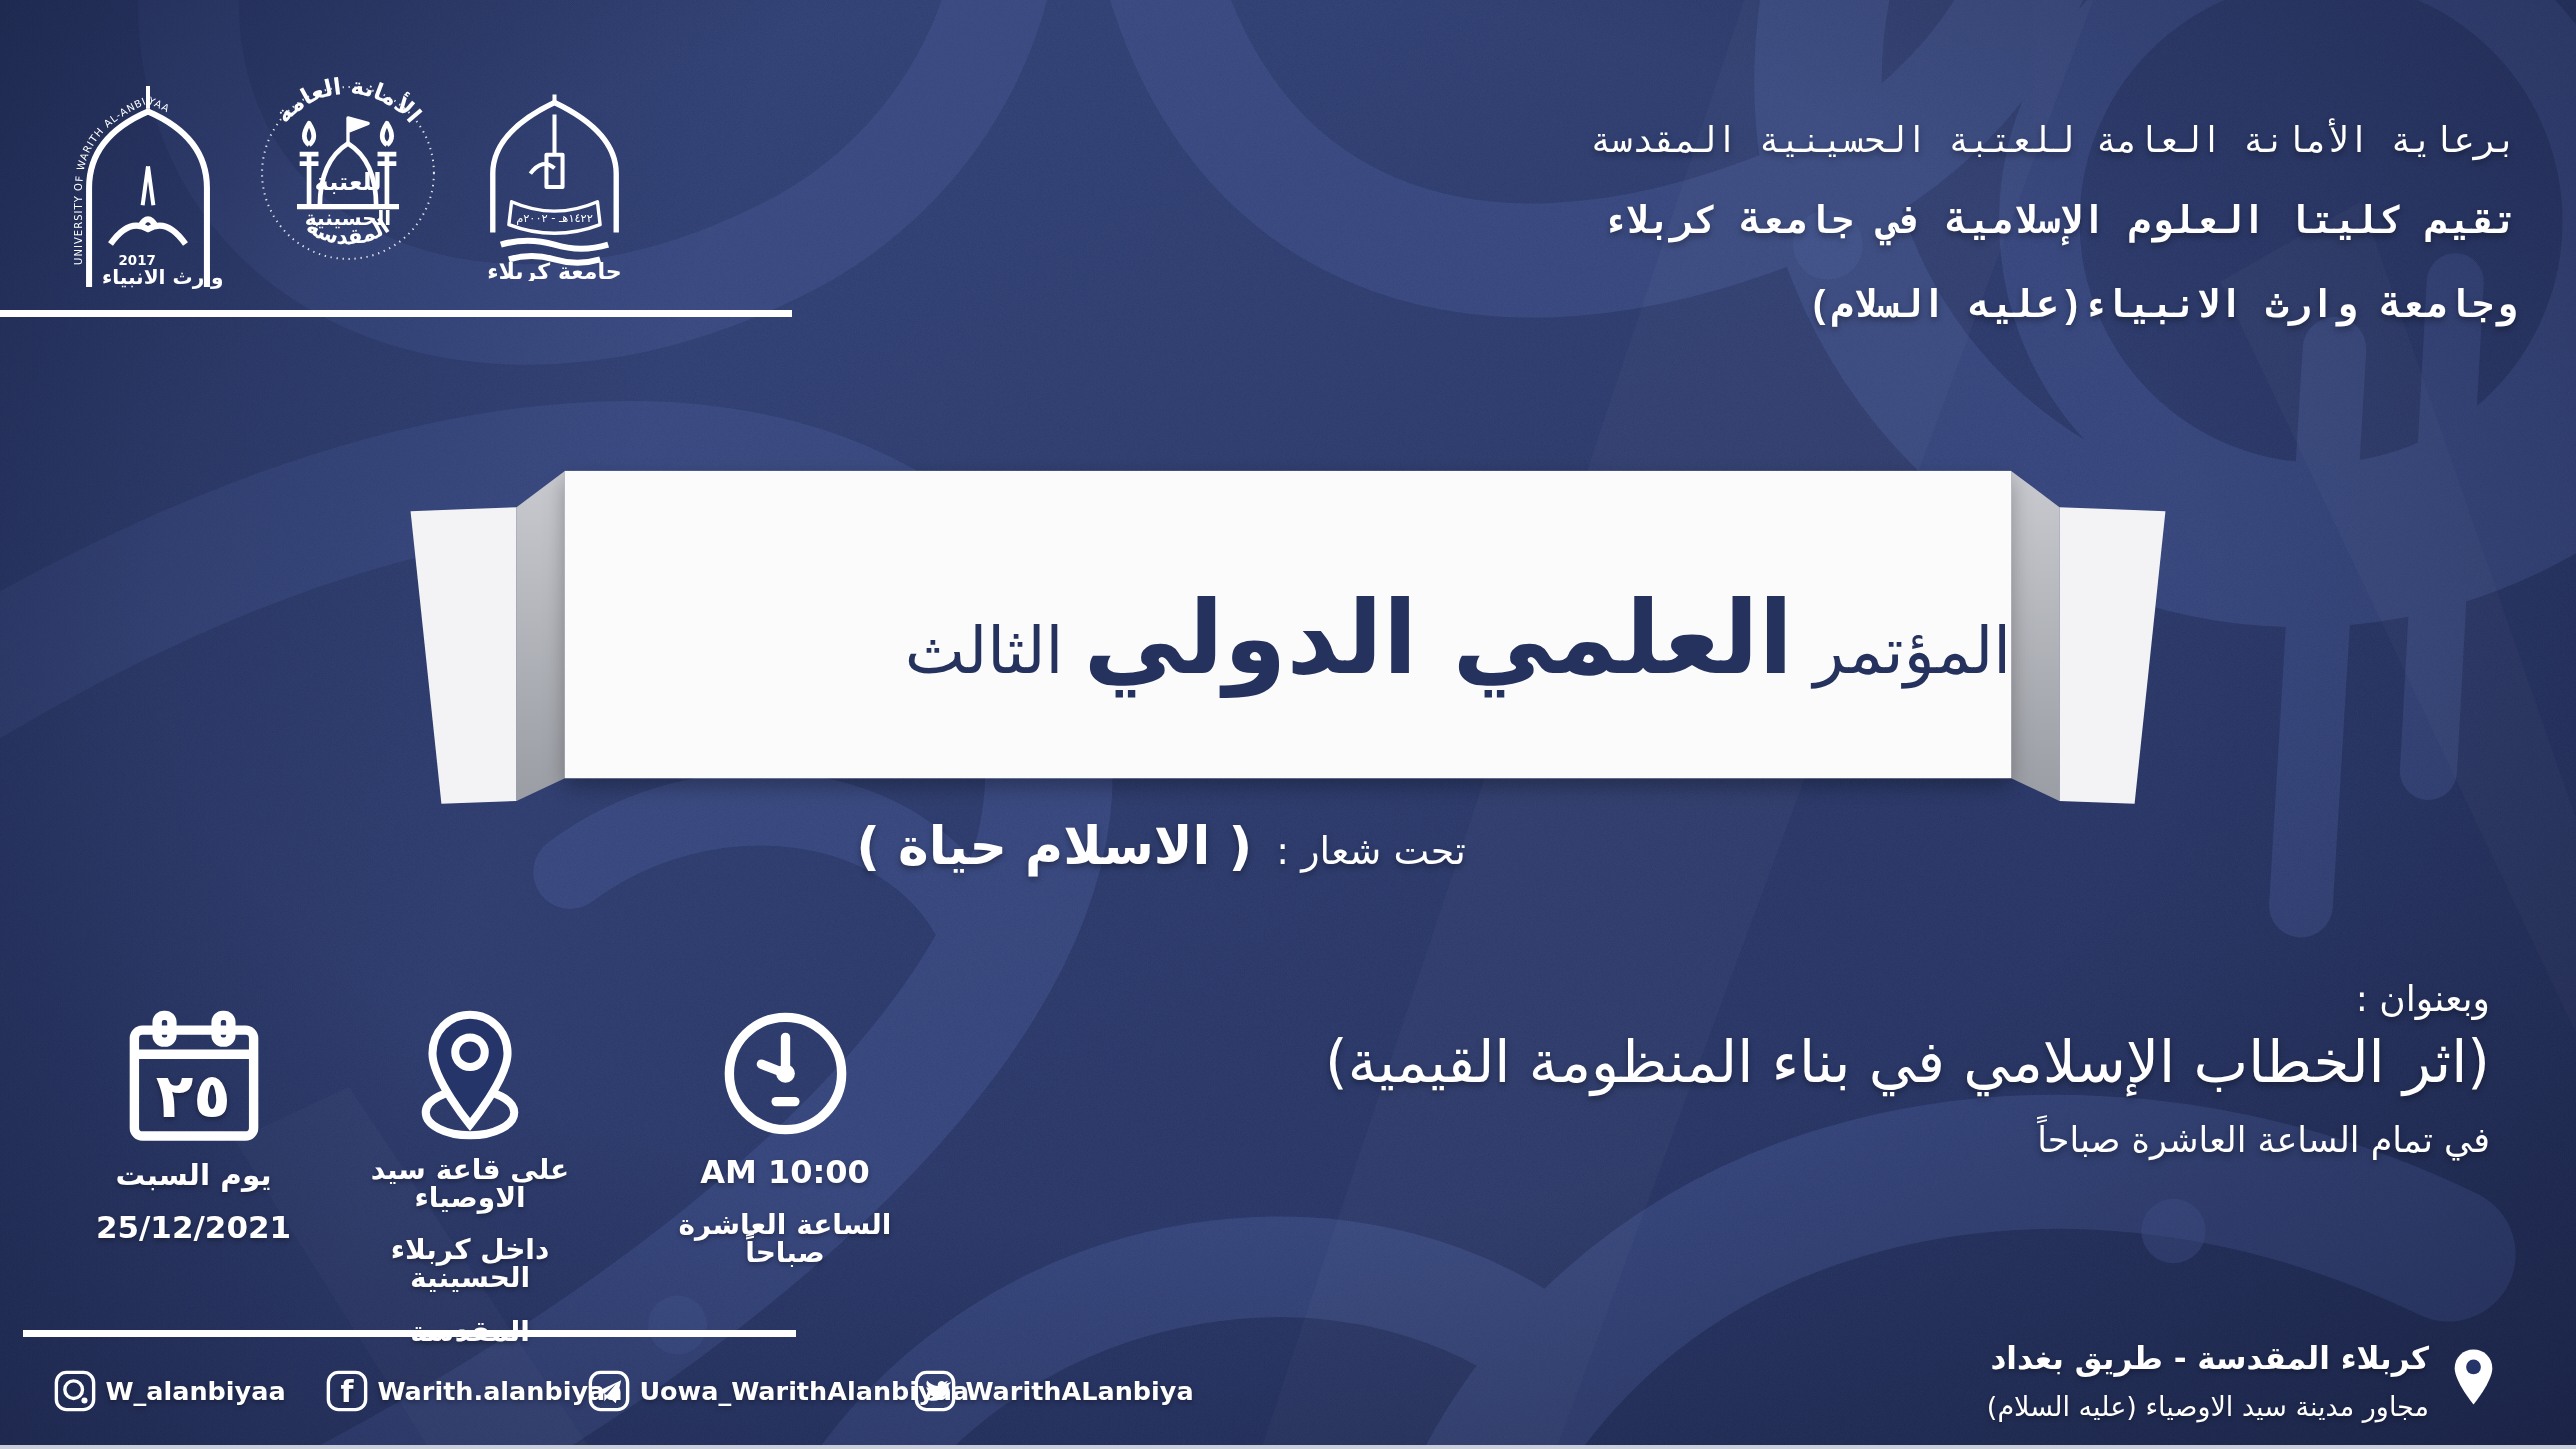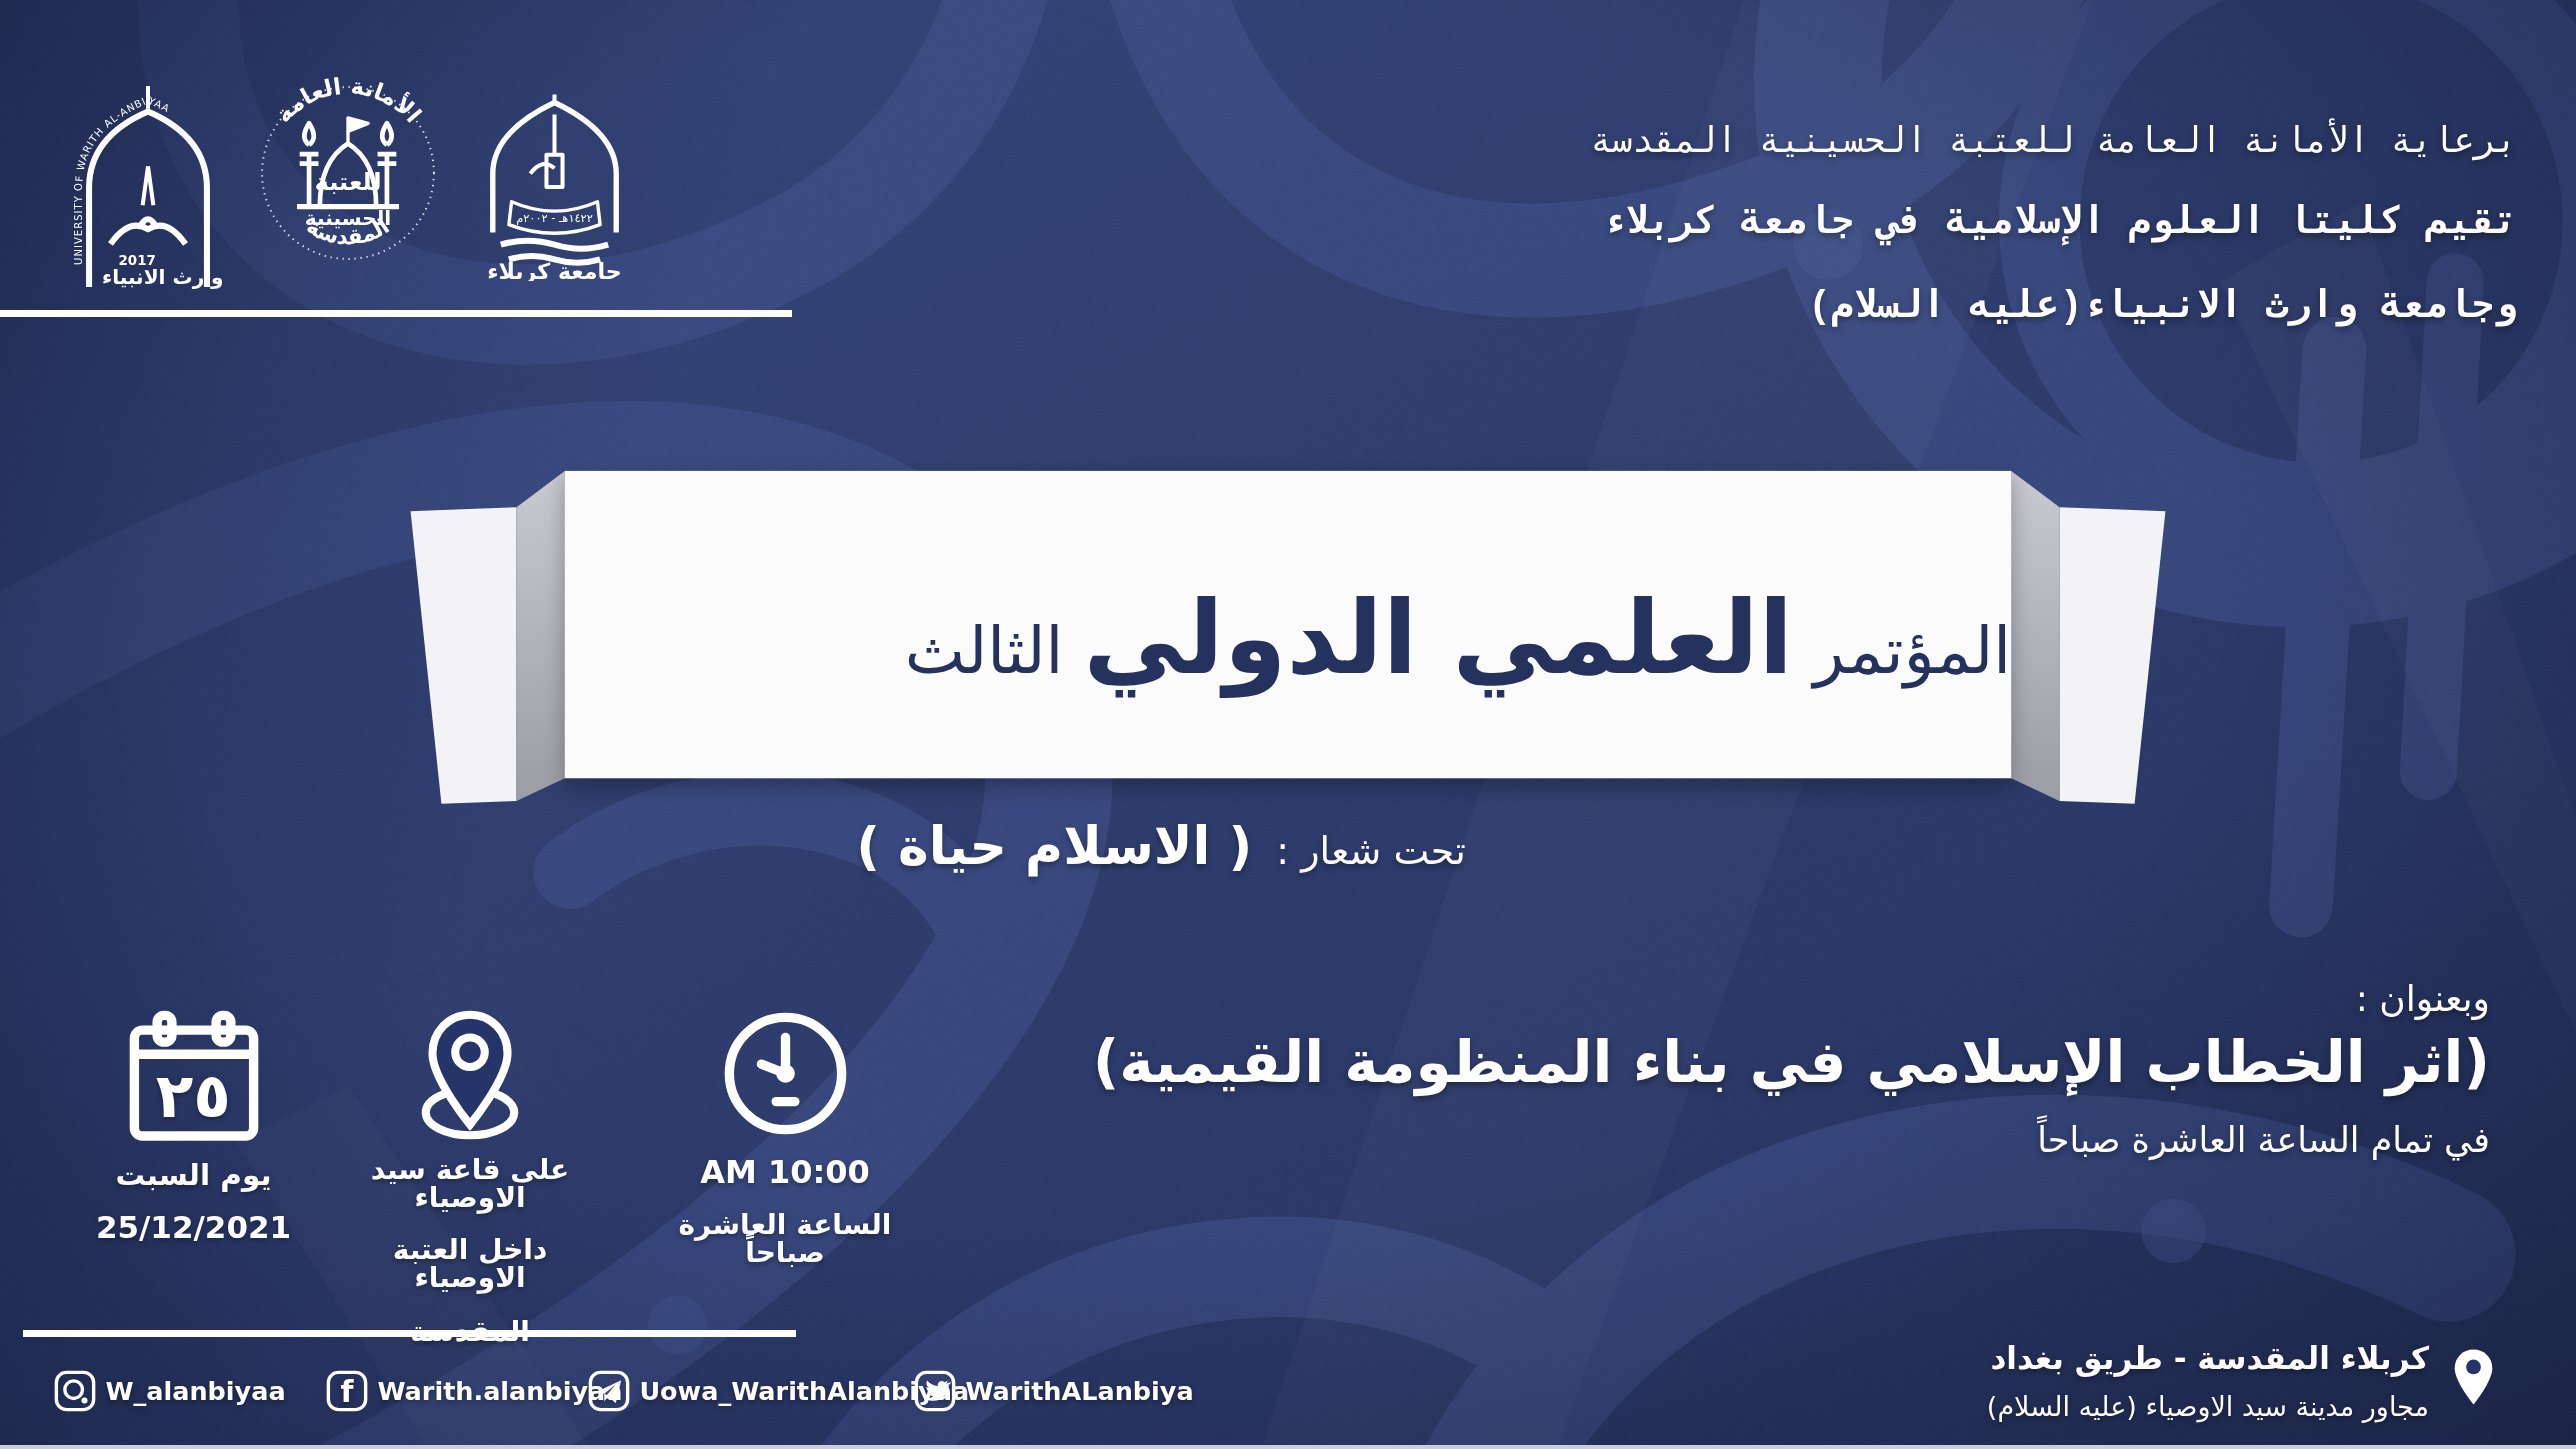--- a/index.html
+++ b/index.html
@@ -29,21 +29,21 @@
   .banner-line{position:absolute;left:565px;top:578px;width:1446px;text-align:right;
     direction:rtl;color:#26325e;white-space:nowrap;font-size:64px;font-weight:500;line-height:1.2;}
   .banner-highlight{font-size:101px;font-weight:700;}
   .slogan{position:absolute;left:604px;top:816px;width:1114px;text-align:center;direction:rtl;
     white-space:nowrap;font-size:38px;font-weight:400;text-shadow:0 2.7px 6.7px rgba(0,0,0,.35);}
   .slogan-value{font-size:52px;font-weight:700;margin-right:12px;}
   
   .subject{position:absolute;right:86px;top:981px;direction:rtl;text-align:right;
     text-shadow:0 2.7px 6.7px rgba(0,0,0,.35);white-space:nowrap;}
   .subject-lead{font-size:36px;font-weight:500;line-height:1;}
-  .subject-title{font-size:58px;font-weight:700;line-height:1;margin-top:16px;margin-left:8px;}
+  .subject-title{font-size:58px;font-weight:400;line-height:1;margin-top:16px;margin-left:8px;}
   .subject-date{font-size:35px;font-weight:400;line-height:1;margin-top:42px;}
   .subject-time{font-size:35px;font-weight:400;line-height:1;margin-top:32px;}
   
   .detail-col{position:absolute;text-align:center;direction:rtl;
     text-shadow:0 2px 5.4px rgba(0,0,0,.35);}
   .detail-col svg{margin:0 auto;}
   .col-calendar{left:66px;top:1010px;width:255px;}
   .col-venue{left:341px;top:1006px;width:258px;}
   .col-clock{left:656px;top:1008px;width:258px;}
   .d-line{font-weight:700;line-height:1;}
@@ -216,21 +216,21 @@
 
   <div class="detail-col col-venue">
     <svg width="118" height="138" viewBox="0 0 88 102">
       <g fill="none" stroke="#ffffff" stroke-width="6">
         <ellipse cx="44" cy="79" rx="33" ry="17"></ellipse>
         <path d="M 44 6 C 28 6 16 19 16 35 C 16 54 44 88 44 88 C 44 88 72 54 72 35 C 72 19 60 6 44 6 Z" fill="#263569"></path>
         <circle cx="44" cy="34" r="11"></circle>
       </g>
     </svg>
     <div class="d-line d1">على قاعة سيد الاوصياء</div>
-    <div class="d-line d2">داخل العتبة الاوصياء</div>
+    <div class="d-line d2">داخل كربلاء الحسينية</div>
     <div class="d-line d3">المقدسة</div>
   </div>
 
   <div class="detail-col col-clock">
     <svg width="131" height="131" viewBox="0 0 98 98">
       <circle cx="49" cy="49" r="42" fill="none" stroke="#ffffff" stroke-width="7"></circle>
       <g stroke="#ffffff" stroke-width="7" stroke-linecap="round">
         <path d="M 49 49 L 49 22"></path>
         <path d="M 49 49 L 31 42"></path>
         <path d="M 42 70 L 56 70"></path>

